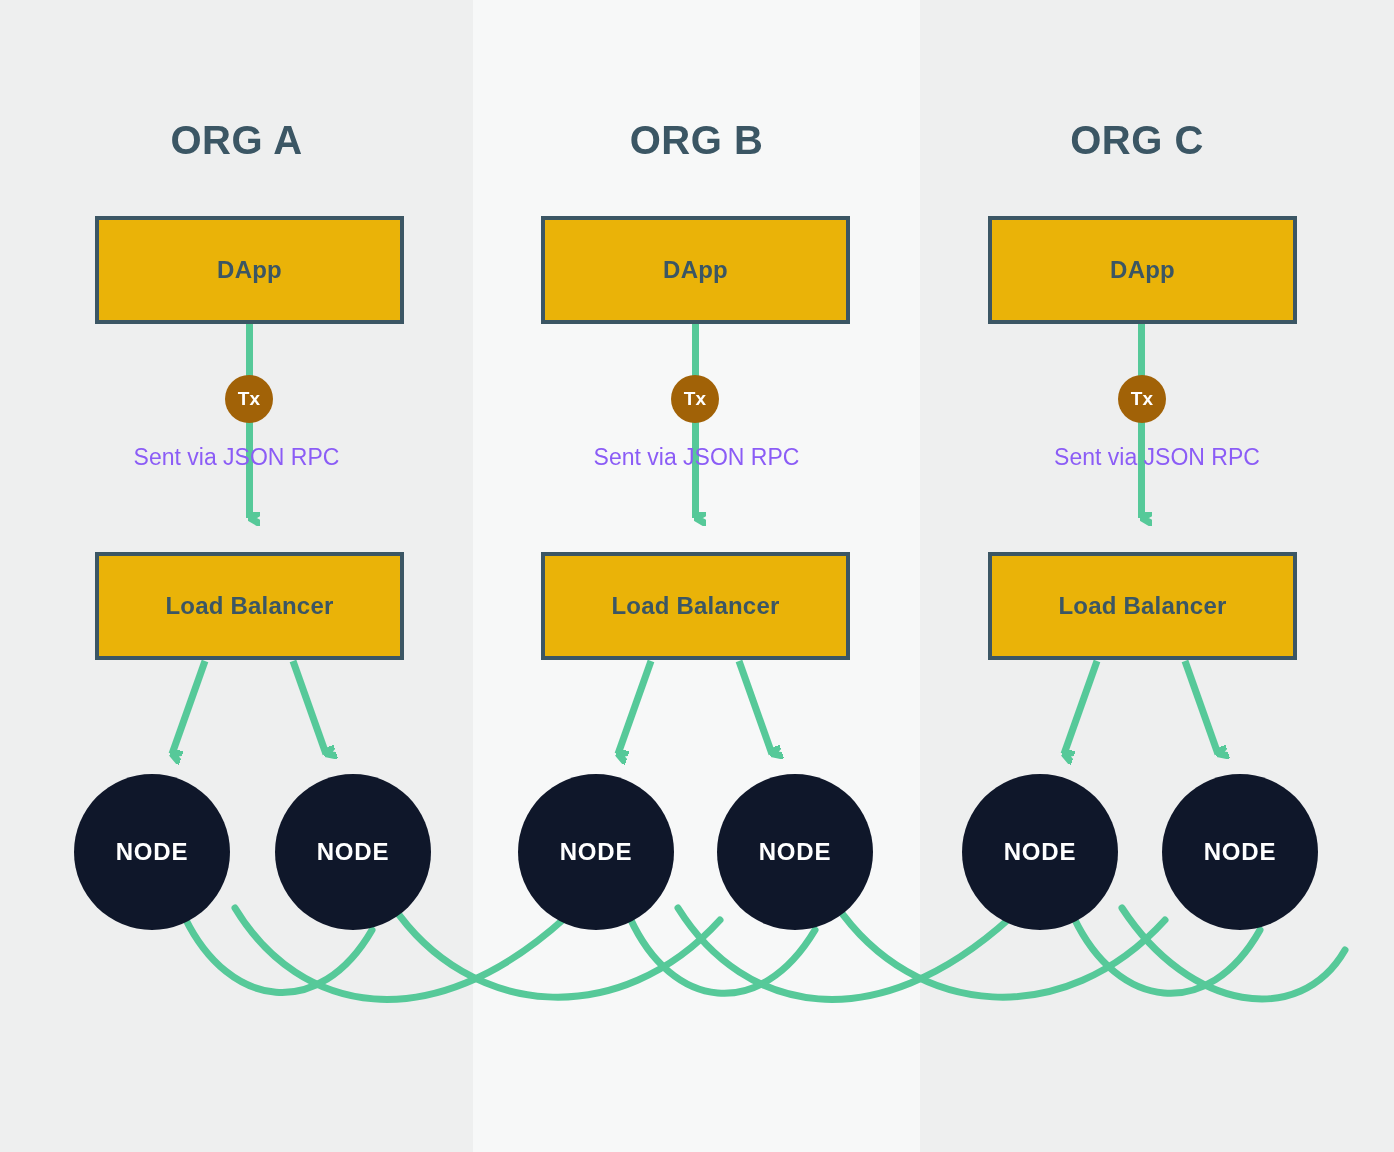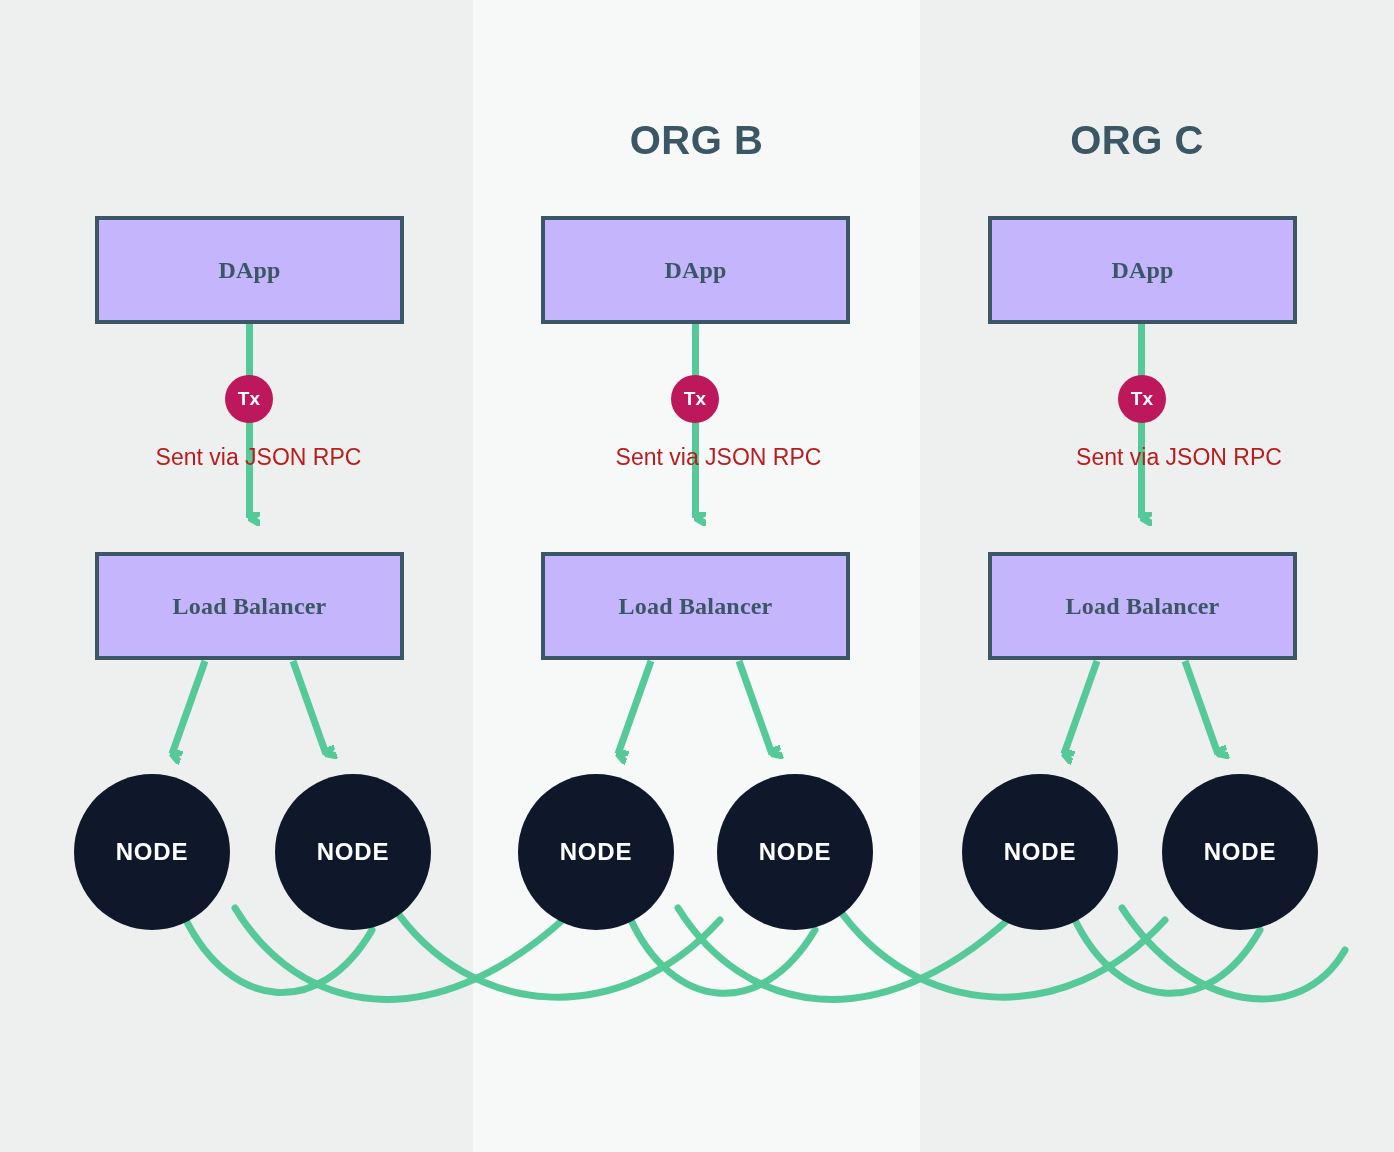--- a/index.html
+++ b/index.html
@@ -42,61 +42,59 @@
     letter-spacing: 0.5px;
     color: #3b5664;
     top: 116px;
     line-height: 48px;
     white-space: nowrap;
   }
 
   .box {
     position: absolute;
     box-sizing: border-box;
-    background: #c4b5fd;
+    background: #eab308;
     border: 4px solid #3b5664;
     display: flex;
     align-items: center;
     justify-content: center;
-    font-family: Liberation Serif, serif;
   }
   .box-label {
     font-size: 24px;
     font-weight: 700;
     color: #3b5664;
     letter-spacing: 0.2px;
     white-space: nowrap;
   }
 
   .tx-badge {
     position: absolute;
     width: 48px;
     height: 48px;
     border-radius: 50%;
-    background: #be185d;
+    background: #a16207;
     display: flex;
     align-items: center;
     justify-content: center;
   }
   .tx-badge span {
     color: #ffffff;
     font-size: 19px;
     font-weight: 700;
     letter-spacing: 0.2px;
   }
 
   .rpc-label {
     position: absolute;
     text-align: center;
     font-size: 23px;
     font-weight: 400;
-    color: #b91c1c;
+    color: #8b5cf6;
     white-space: nowrap;
     line-height: 28px;
-    padding-left: 22px;
   }
 
   .node {
     position: absolute;
     border-radius: 50%;
     background: #0f172a;
     display: flex;
     align-items: center;
     justify-content: center;
   }
@@ -149,20 +147,21 @@
       <path d="M235,908 C 300,1015 430,1040 565,918"></path>
       <path d="M392,905 C 470,1020 620,1030 720,920"></path>
       <path d="M630,918 C 672,1010 760,1022 815,930"></path>
       <path d="M678,908 C 745,1015 875,1040 1010,918"></path>
       <path d="M836,905 C 915,1020 1065,1030 1165,920"></path>
       <path d="M1074,918 C 1118,1010 1208,1022 1260,930"></path>
       <path d="M1122,908 C 1190,1012 1300,1028 1345,950"></path>
     </g>
   </svg>
 
+  <div class="org-title" style="left:0px; width:473px;">ORG A</div>
 
   <div class="box" style="left:95px; top:216px; width:309px; height:108px;">
     <span class="box-label">DApp</span>
   </div>
 
   <div class="tx-badge" style="left:225px; top:375px;">
     <span>Tx</span>
   </div>
 
   <div class="rpc-label" style="left:0px; width:473px; top:443px;">Sent via JSON RPC</div>

